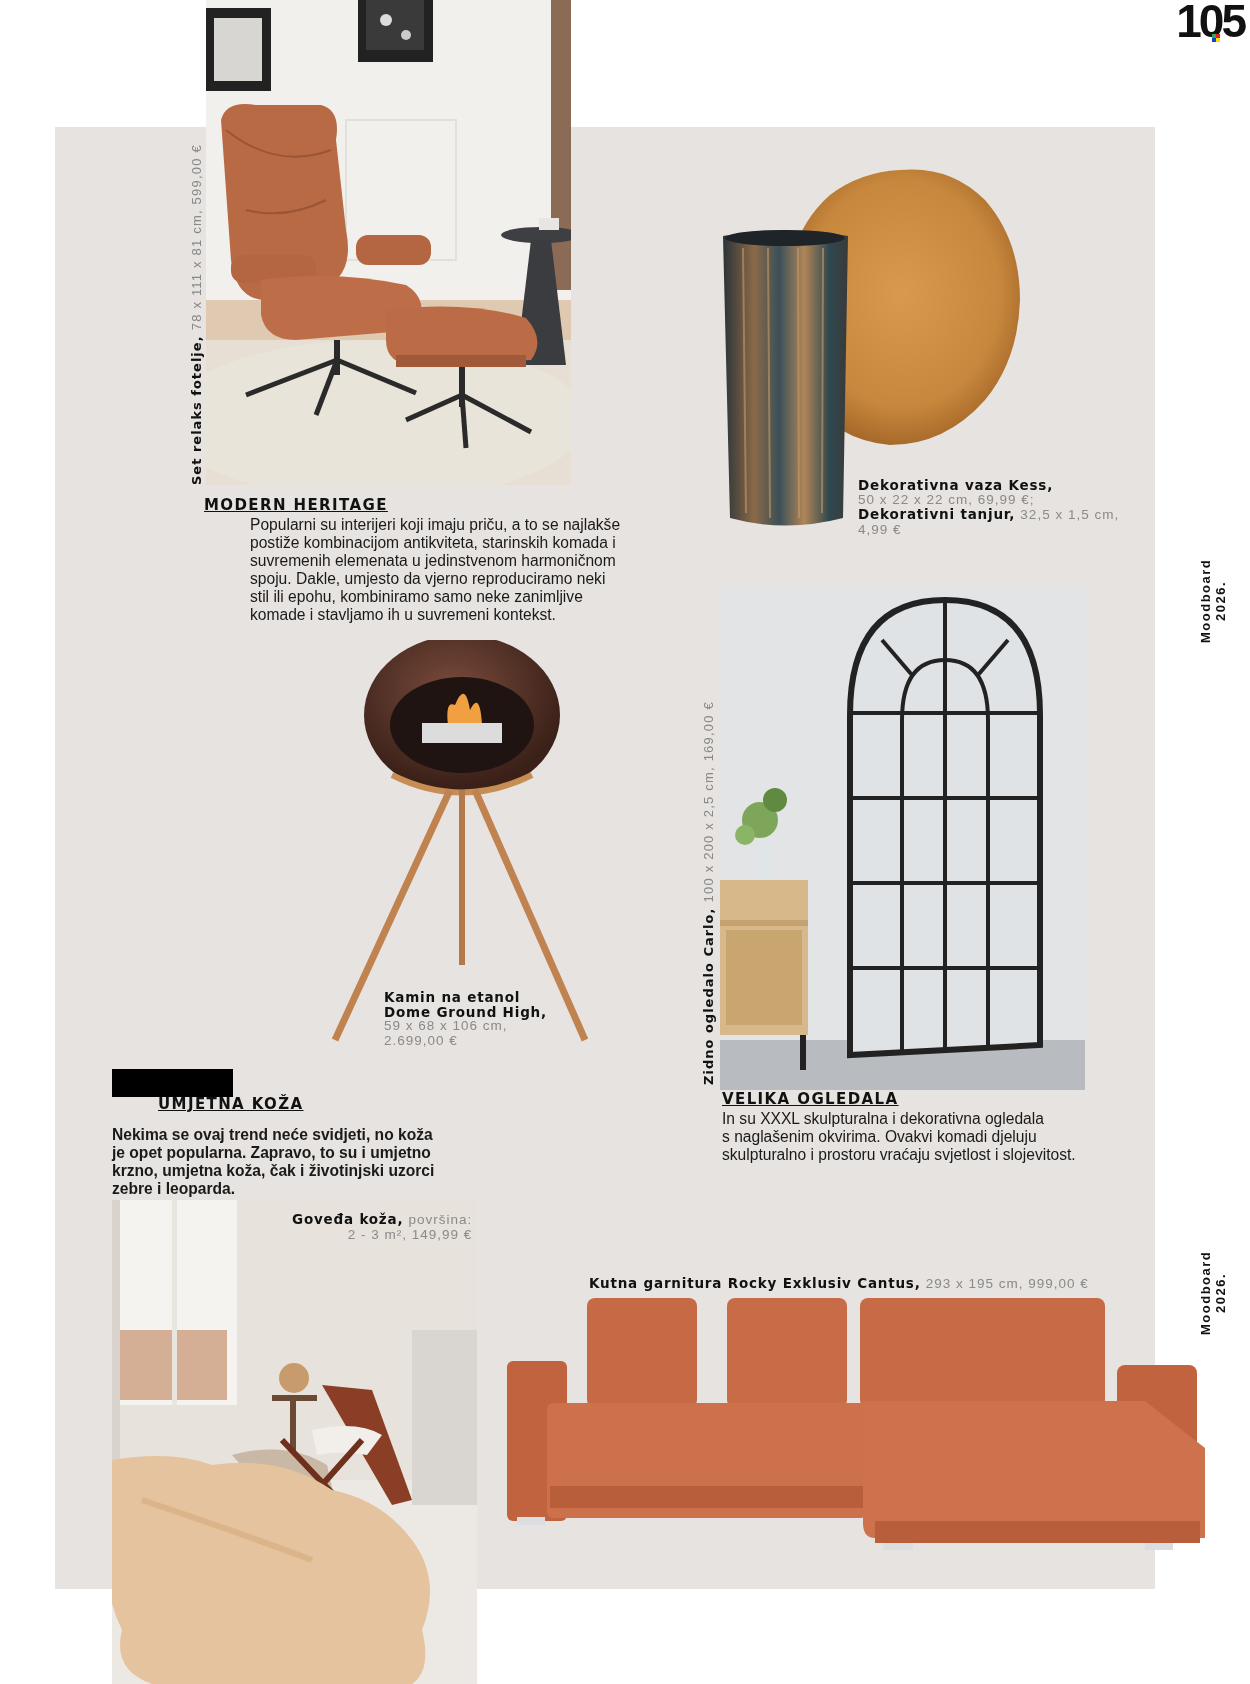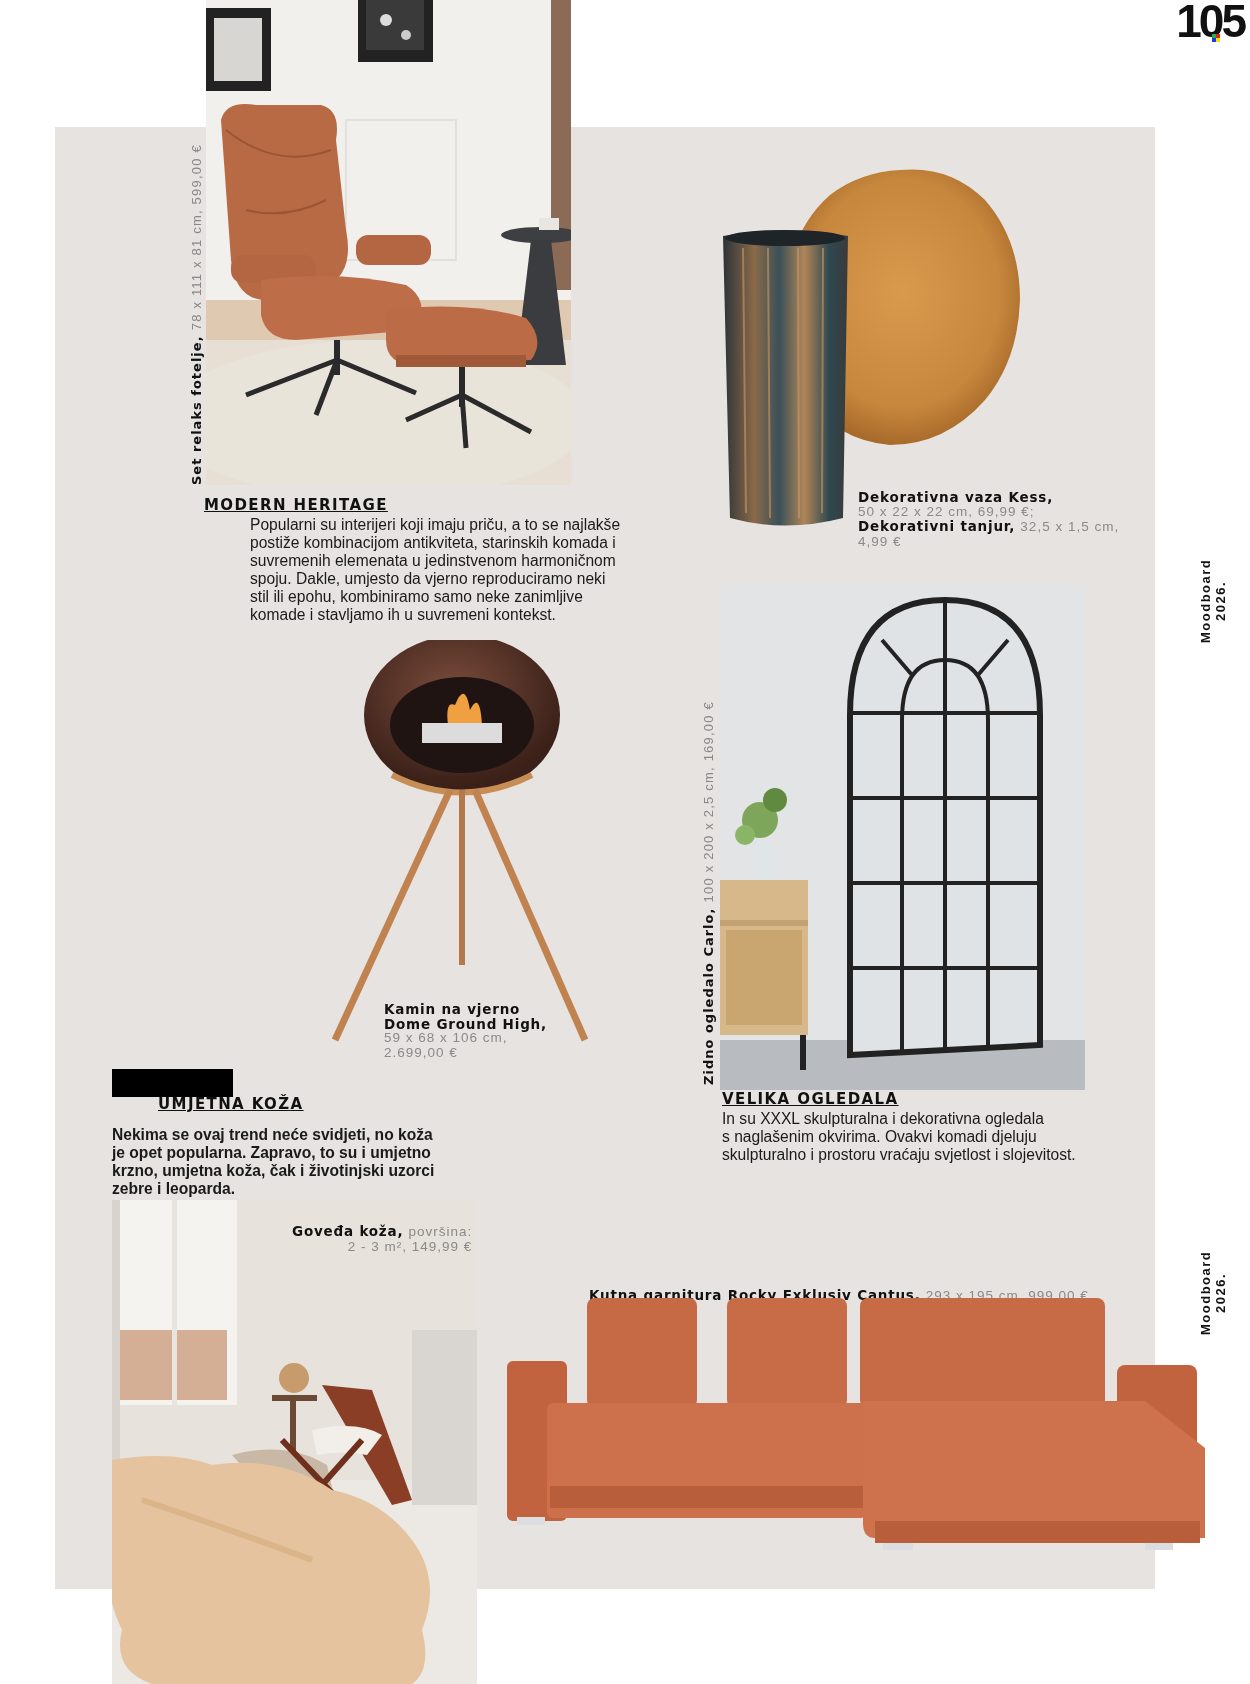--- a/index.html
+++ b/index.html
@@ -5,21 +5,21 @@
   html, body { margin:0; padding:0; }
   body { width:1250px; height:1684px; position:relative; background:#ffffff; overflow:hidden; font-family:"DejaVu Sans", sans-serif; color:#111; }
   .abs { position:absolute; }
   .panel { left:55px; top:127px; width:1100px; height:1462px; background:#e6e3e0; }
   .page-num { right:6px; top:-6px; font-family:"Liberation Sans", sans-serif; font-weight:bold; font-size:46px; letter-spacing:-3px; color:#111; }
   .pn-mark { right:30px; top:34px; width:8px; height:8px; display:grid; grid-template-columns:4px 4px; grid-template-rows:4px 4px; }
   .side-label { font-family:"Liberation Sans", sans-serif; font-weight:bold; font-size:13px; letter-spacing:1.5px; line-height:15px; text-align:center; transform-origin:left top; transform:rotate(-90deg); white-space:nowrap; color:#111; }
   .vcap { transform-origin:left top; transform:rotate(-90deg); white-space:nowrap; font-size:13px; letter-spacing:1px; }
   .vcap b { font-weight:bold; color:#111; }
   .vcap span.light { color:#888; font-family:"Liberation Sans", sans-serif; letter-spacing:1.2px; }
-  .cap { font-size:13.5px; line-height:14.5px; letter-spacing:0.8px;margin-top:12px; }
+  .cap { font-size:13.5px; line-height:14.5px; letter-spacing:0.8px; }
   .cap b { font-weight:bold; color:#111; }
   .cap .light { color:#8a8a8a; font-family:"Liberation Sans", sans-serif; letter-spacing:1px; }
   .head { font-weight:bold; font-size:15px; letter-spacing:1.4px; color:#111;text-decoration:underline; }
   .body { font-family:"Liberation Sans", sans-serif; font-size:15.6px; line-height:18px; color:#1a1a1a; }
   .img { overflow:hidden; }
 </style>
 </head>
 <body>
 
 <div class="abs panel"></div>
@@ -157,21 +157,21 @@
     <path d="M125,65 Q135,40 140,70 Q150,50 152,85 L118,85 Q115,60 125,65 Z" fill="#f0a040"></path>
     <rect x="92" y="83" width="80" height="20" fill="#dcdcdc"></rect>
     <path d="M62,135 Q132,170 202,135" stroke="#c68d55" stroke-width="6" fill="none"></path>
     <line x1="120" y1="150" x2="5" y2="400" stroke="#c08350" stroke-width="7"></line>
     <line x1="145" y1="150" x2="255" y2="400" stroke="#c08350" stroke-width="7"></line>
     <line x1="132" y1="150" x2="132" y2="325" stroke="#b4794a" stroke-width="6"></line>
   </svg>
 </div>
 
 <div class="abs cap" style="left:384px; top:990px;">
-  <div><b>Kamin na vjerno</b></div>
+  <div><b>Kamin na etanol</b></div>
   <div><b>Dome Ground High,</b></div>
   <div class="light">59 x 68 x 106 cm,</div>
   <div class="light">2.699,00 €</div>
 </div>
 
 <div class="abs img" style="left:720px; top:585px; width:365px; height:505px; background:#e5e6e8;">
   <svg width="365" height="505" viewBox="0 0 365 505">
     <rect x="0" y="0" width="365" height="455" fill="#e3e4e6"></rect>
     <rect x="0" y="455" width="365" height="50" fill="#b8bcc0"></rect>
 

